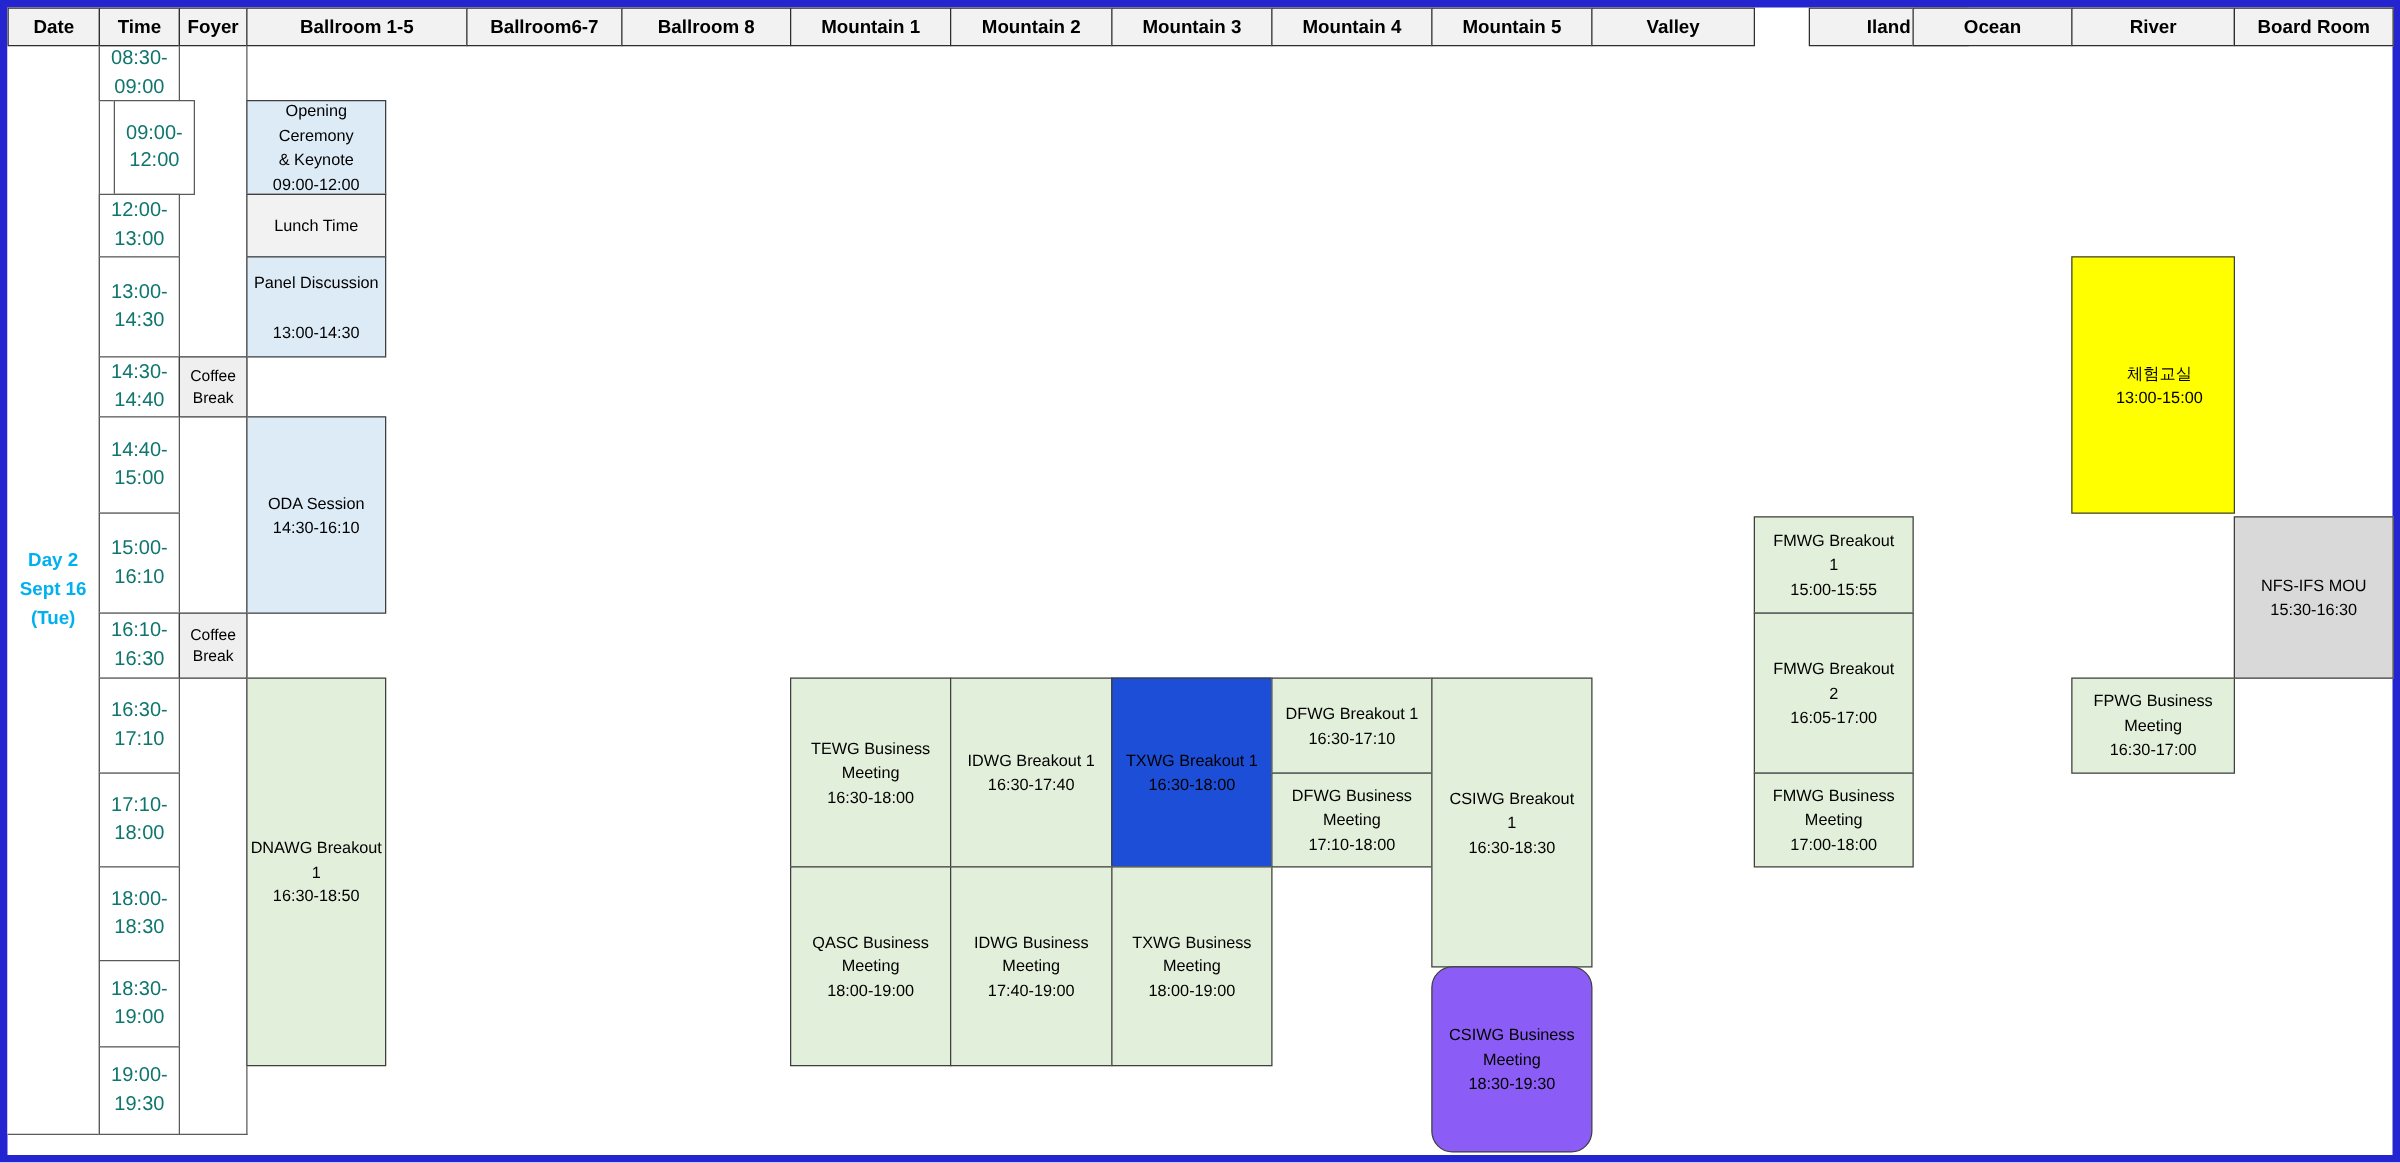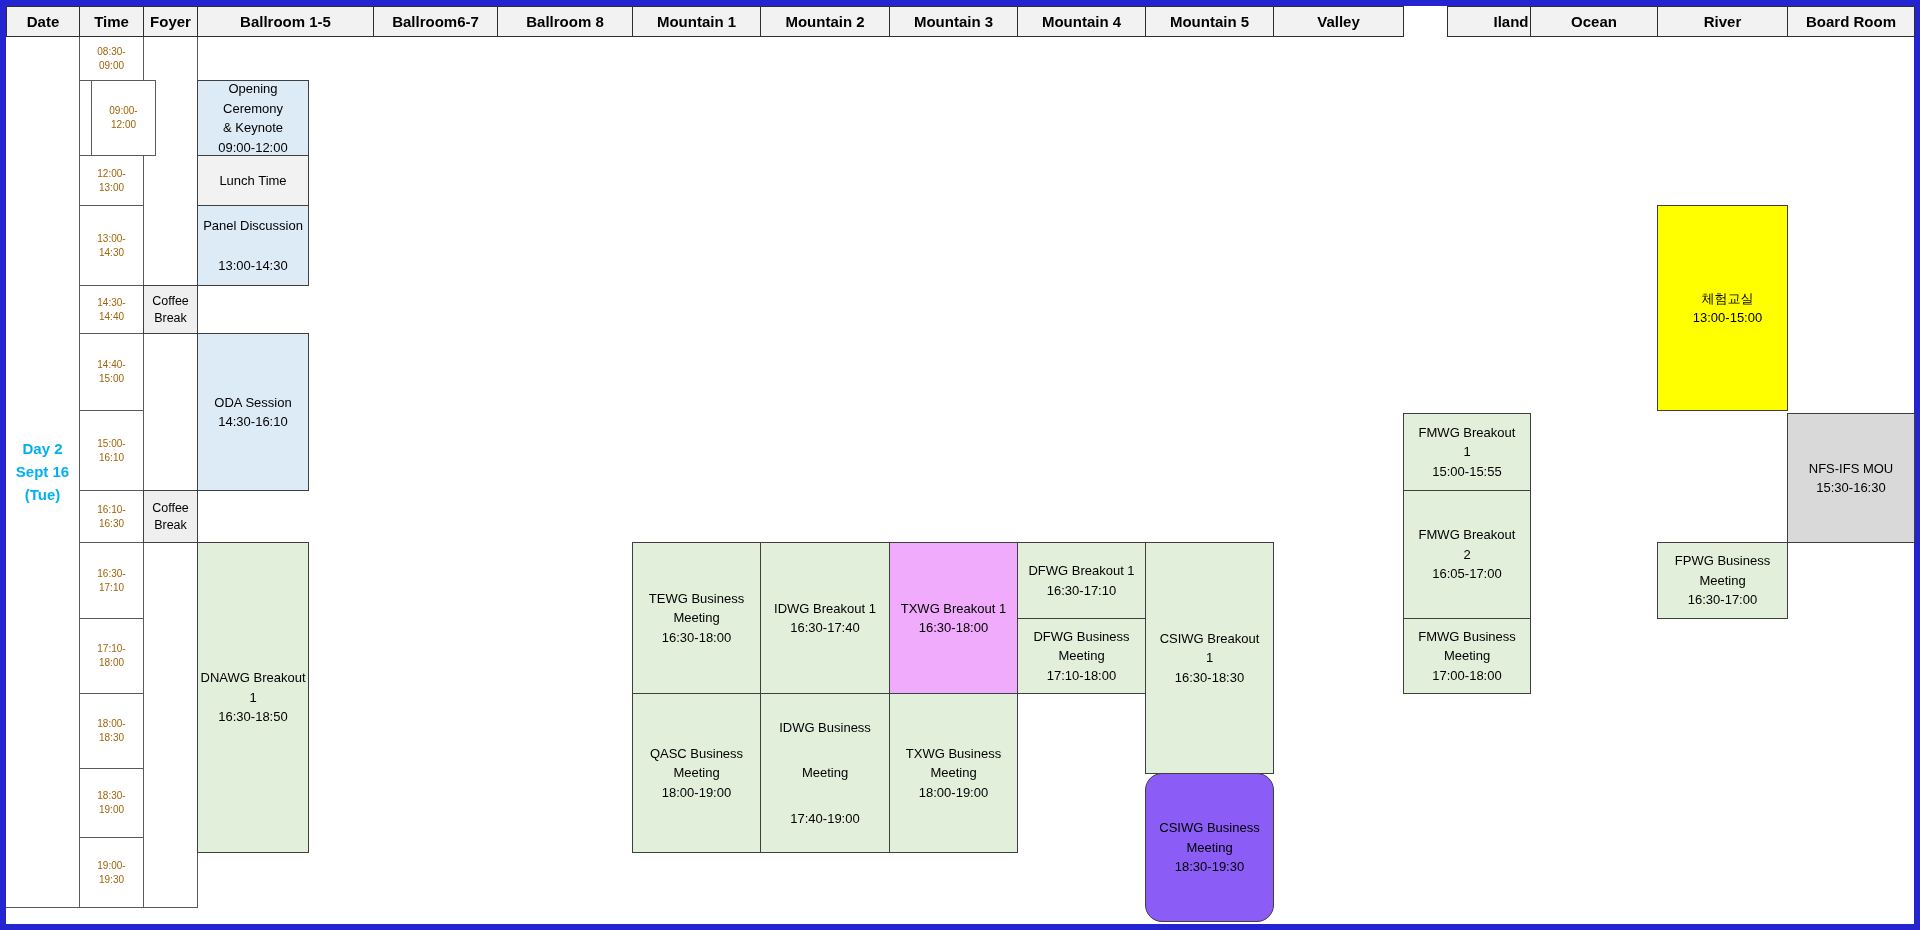--- a/index.html
+++ b/index.html
@@ -2,21 +2,21 @@
 <html><head>
 <meta charset="utf-8">
 <style>
   html,body{margin:0;padding:0;background:#ffffff;}
   #frame{position:relative;width:1920px;height:930px;background:#2424d0;overflow:hidden;
          font-family:"Liberation Sans","DejaVu Sans",sans-serif;}
   #canvas{position:absolute;left:6px;top:6px;width:1908px;height:918px;background:#ffffff;z-index:0;}
   .hcell{position:absolute;background:#f2f2f2;border:1px solid #2e2e2e;display:flex;align-items:center;
          justify-content:center;font-weight:bold;font-size:15px;color:#000;z-index:3;box-sizing:border-box;}
   .tcell{position:absolute;background:#ffffff;border:1px solid #5a5a5a;display:flex;flex-direction:column;
-         align-items:center;justify-content:center;font-size:10px;line-height:1.4;color:#a16207;z-index:2;
+         align-items:center;justify-content:center;font-size:16px;line-height:1.4;color:#0f766e;z-index:2;
          box-sizing:border-box;text-align:center;}
   .datecell{position:absolute;border-right:1px solid #5a5a5a;border-bottom:1px solid #5a5a5a;background:#ffffff;
          display:flex;flex-direction:column;align-items:center;justify-content:center;font-weight:bold;
          font-size:15px;line-height:1.55;z-index:1;box-sizing:border-box;text-align:center;}
   .foyerstrip{position:absolute;border-left:1px solid #5a5a5a;border-right:1px solid #5a5a5a;
          border-bottom:1px solid #5a5a5a;z-index:1;box-sizing:border-box;background:transparent;}
   .event{position:absolute;border:1px solid #3f3f3f;display:flex;flex-direction:column;align-items:center;
          justify-content:center;text-align:center;font-size:13px;line-height:1.5;color:#000;z-index:4;
          box-sizing:border-box;padding:2px;}
   .event.small{font-size:12.5px;line-height:1.35;}
@@ -168,26 +168,26 @@
     </div>
     <div class="event" style="left: 632px; top: 693px; width: 129px; height: 160px; background: rgb(226, 239, 218);">
       <div class="evline">QASC Business</div>
       <div class="evline">Meeting</div>
       <div class="evtime">18:00-19:00</div>
     </div>
     <div class="event" style="left: 760px; top: 542px; width: 130px; height: 152px; background: rgb(226, 239, 218);">
       <div class="evline">IDWG Breakout 1</div>
       <div class="evtime">16:30-17:40</div>
     </div>
-    <div class="event" style="left: 760px; top: 693px; width: 130px; height: 160px; background: rgb(226, 239, 218); gap: 26px;">
+    <div class="event" style="left: 760px; top: 693px; width: 130px; height: 160px; background: rgb(226, 239, 218);">
       <div class="evline">IDWG Business</div>
       <div class="evline">Meeting</div>
       <div class="evtime">17:40-19:00</div>
     </div>
-    <div class="event" style="left: 889px; top: 542px; width: 129px; height: 152px; background: #f0abfc;">
+    <div class="event" style="left: 889px; top: 542px; width: 129px; height: 152px; background: #1d4ed8;">
       <div class="evline">TXWG Breakout 1</div>
       <div class="evtime">16:30-18:00</div>
     </div>
     <div class="event" style="left: 889px; top: 693px; width: 129px; height: 160px; background: rgb(226, 239, 218);">
       <div class="evline">TXWG Business</div>
       <div class="evline">Meeting</div>
       <div class="evtime">18:00-19:00</div>
     </div>
     <div class="event" style="left: 1017px; top: 542px; width: 129px; height: 77px; background: rgb(226, 239, 218);">
       <div class="evline">DFWG Breakout 1</div>

